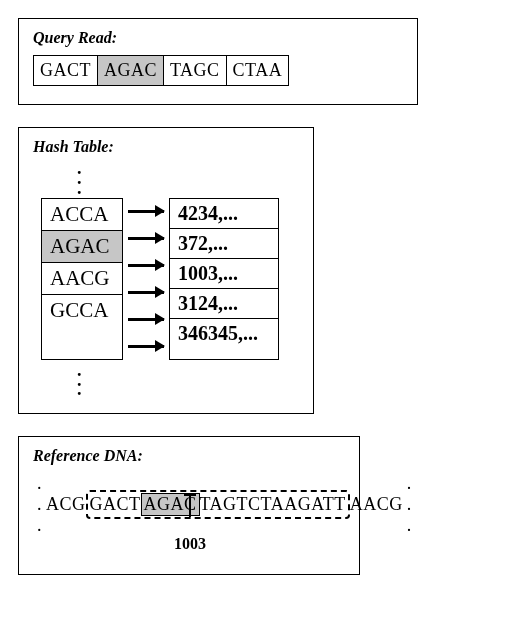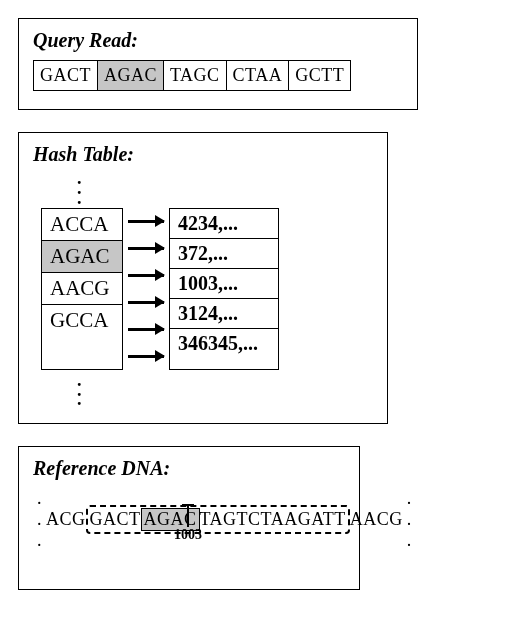--- a/index.html
+++ b/index.html
@@ -13,21 +13,21 @@
   }
   .panel {
     border: 1.5px solid #000;
     padding: 10px 14px 18px 14px;
     margin-bottom: 22px;
     width: 400px;
   }
   .panel-title {
     font-style: italic;
     font-weight: bold;
-    font-size: 20px;
+    font-size: 16px;
     margin: 0 0 8px 0;
   }
   
   .seq-row {
     display: flex;
     border: 1.4px solid #000;
     width: max-content;
   }
   .seq-cell {
     border-right: 1.4px solid #000;
@@ -87,37 +87,36 @@
   .pointer-wrap {
     position:absolute;
     left: 155px;
     top: 58px;
     display:flex; flex-direction:column; align-items:center;
   }
   .pointer-line { width:2px; height:22px; background:#000; position:relative; }
   .pointer-line::before{
     content:""; position:absolute; left:-5px; top:-1px; width:12px; height:2px; background:#000;
   }
-  .pointer-label { font-weight:bold; font-size:14px; margin-top:0; }
+  .pointer-label { font-weight:bold; font-size:16px; margin-top:18px; }
 </style>
 </head>
 <body>
 
 <div class="panel">
   <div class="panel-title">Query Read:</div>
   <div class="seq-row" id="query-seq">
       <div class="seq-cell">GACT</div>
       <div class="seq-cell hl">AGAC</div>
       <div class="seq-cell">TAGC</div>
       <div class="seq-cell">CTAA</div>
-      <div class="seq-cell">GCTT</div>
     </div>
 </div>
 
-<div class="panel" style="width:370px;">
+<div class="panel" style="width:296px;">
   <div class="panel-title">Hash Table:</div>
   <div class="dots">.<br>.<br>.</div>
   <div class="ht-wrap">
     <div class="ht-row">
       <div class="keys-col" id="keys-col">
           <div class="key-cell">ACCA</div>
           <div class="key-cell hl">AGAC</div>
           <div class="key-cell">AACG</div>
           <div class="key-cell">GCCA</div>
         </div>

